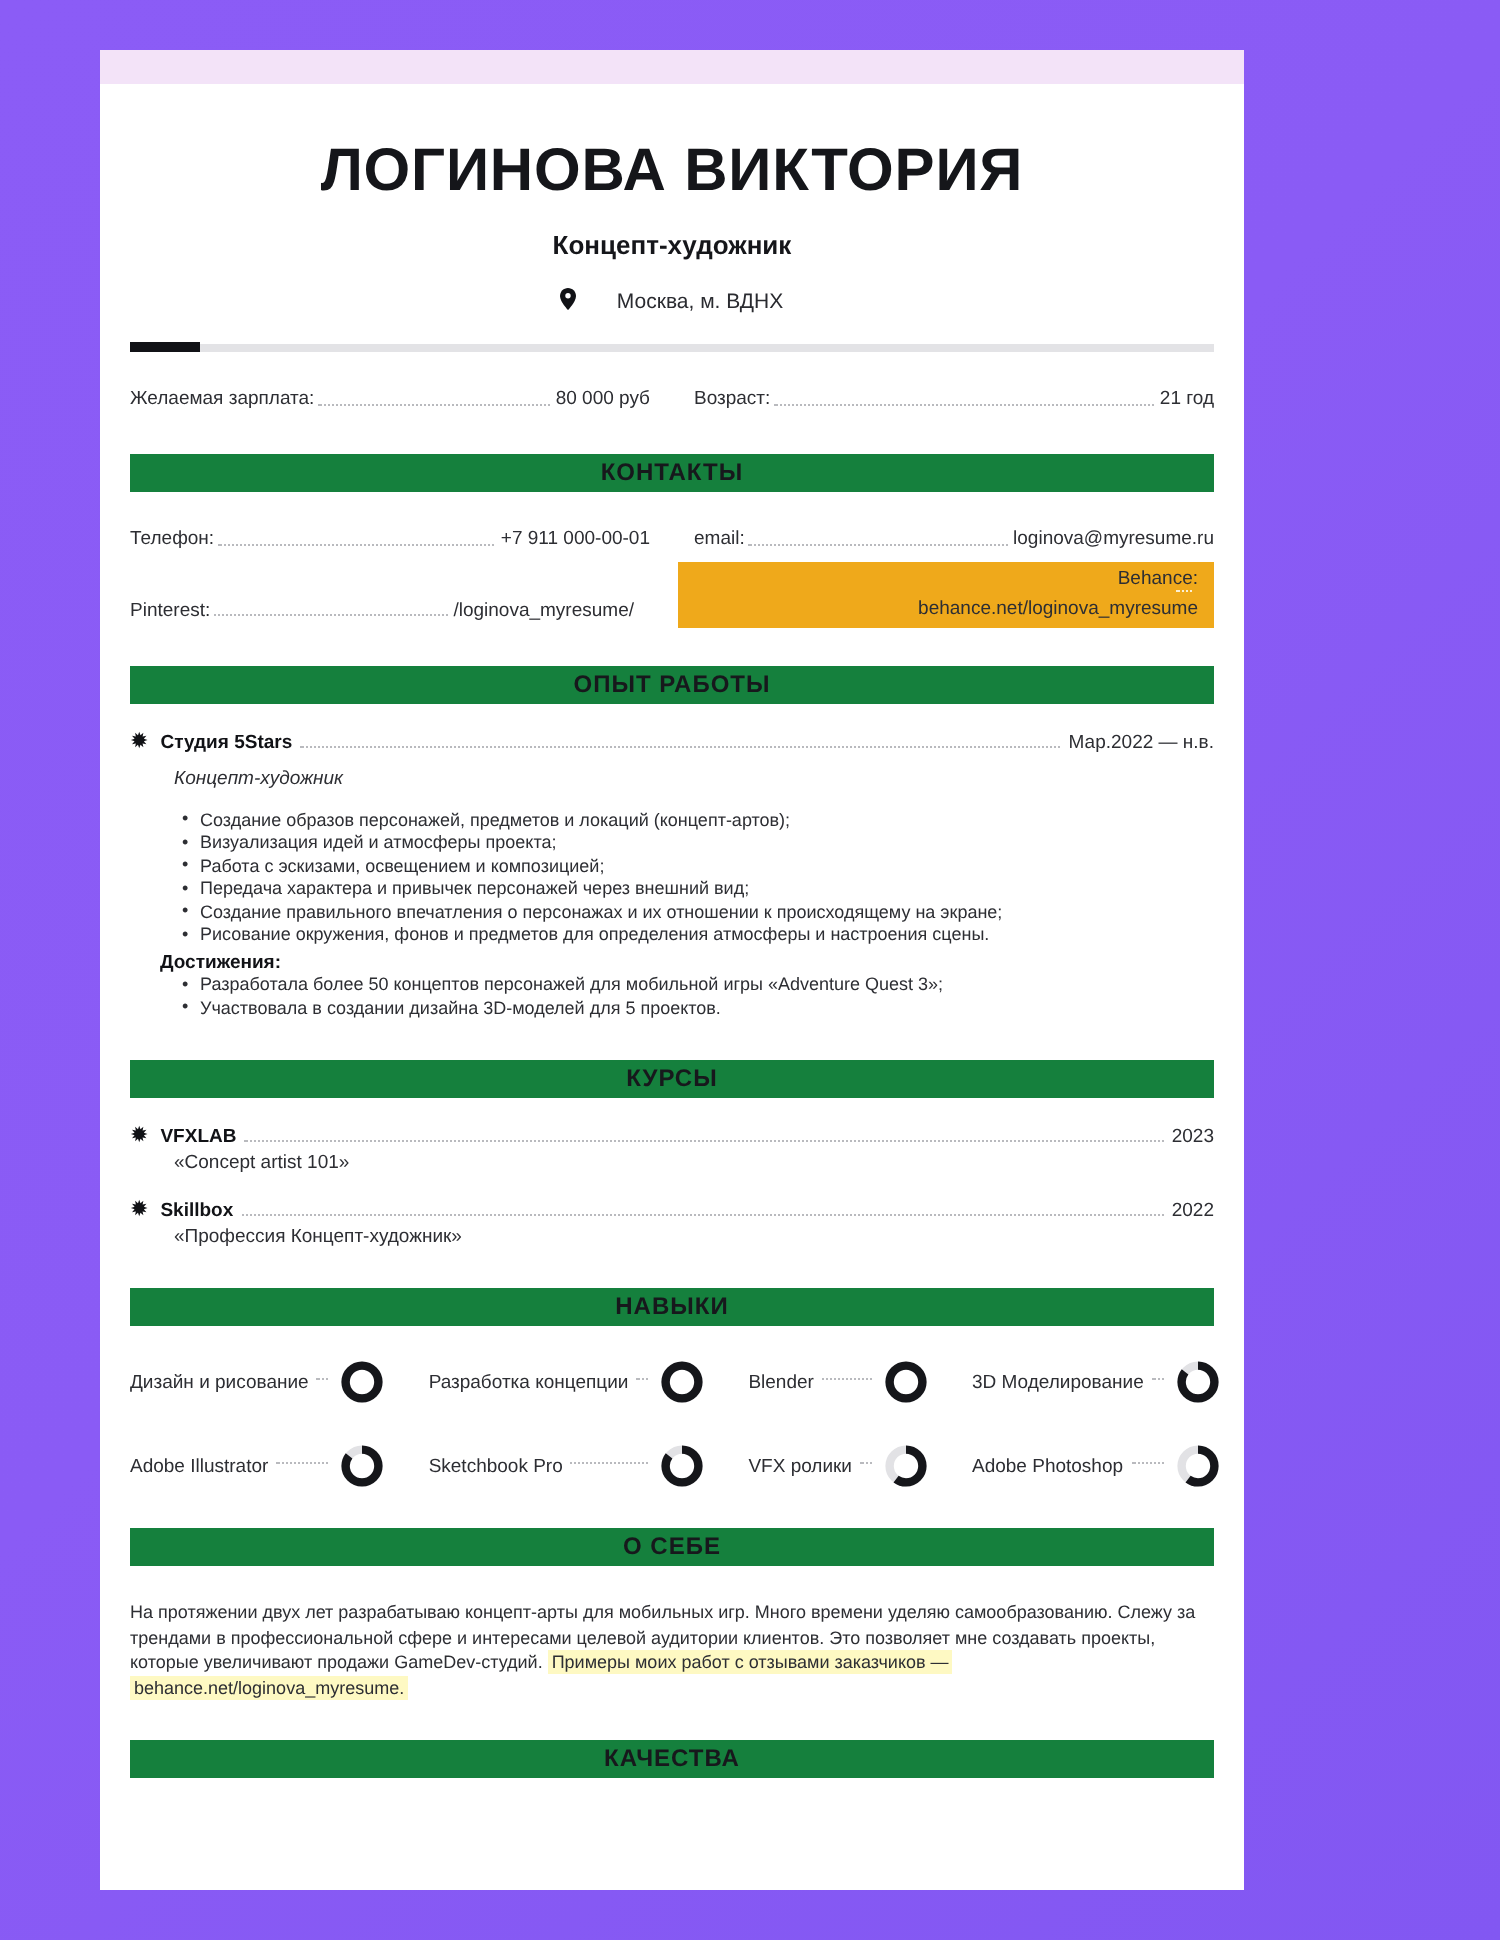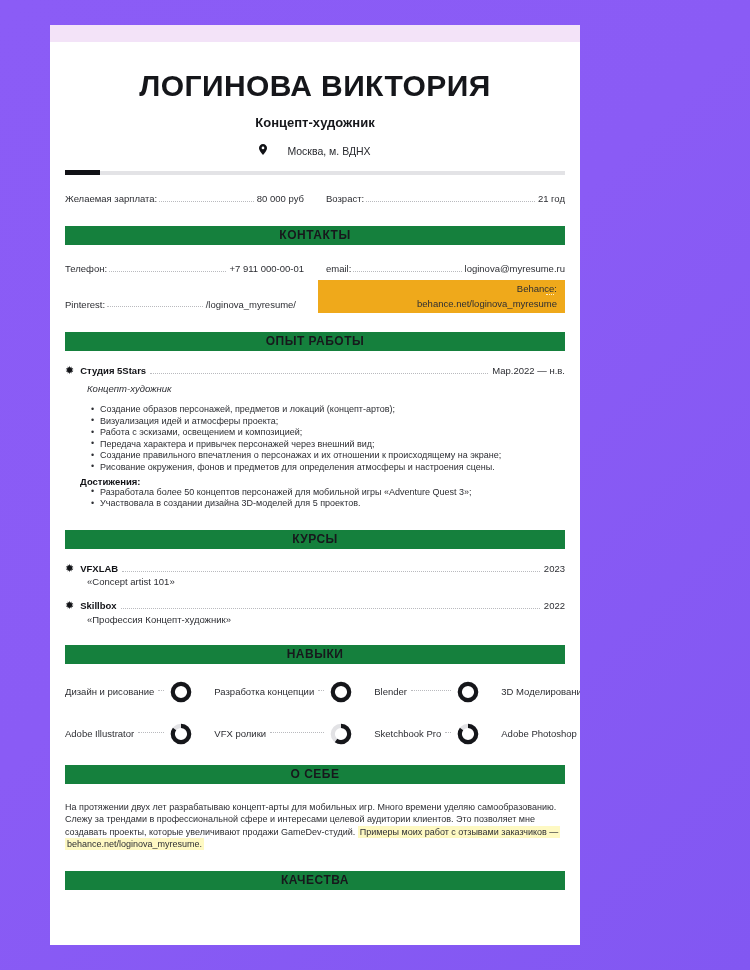--- a/index.html
+++ b/index.html
@@ -10,21 +10,21 @@
   body {
     background: linear-gradient(135deg, #8B5CF6 0%, #8A5BF5 45%, #8257F2 100%);
     position: relative;
     overflow: hidden;
   }
 
   
   .sheet {
     position: absolute;
     left: 50px; top: 25px;
-    width: 530px; height: 920px;
+    width: 572px; height: 920px;
     background: #ffffff;
     overflow: hidden;
   }
   .sheet-topstrip {
     height: 17px;
     background: #F3E3F8;
   }
   .sheet-inner {
     padding: 0 15px;
   }
@@ -374,33 +374,33 @@
         </div>
         <div class="skill">
           <span class="sl">Adobe Illustrator</span>
           <span class="dots"></span>
           <svg class="gauge" width="22" height="22" viewBox="0 0 22 22">
             <circle cx="11" cy="11" r="8.2" fill="none" stroke="#E2E2E5" stroke-width="4.2"></circle>
             <circle cx="11" cy="11" r="8.2" fill="none" stroke="#15161A" stroke-width="4.2" stroke-dasharray="43.79380159104171 51.5221195188726" transform="rotate(-90 11 11)"></circle>
           </svg>
         </div>
         <div class="skill">
+          <span class="sl">Sketchbook Pro</span>
+          <span class="dots"></span>
+          <svg class="gauge" width="22" height="22" viewBox="0 0 22 22">
+            <circle cx="11" cy="11" r="8.2" fill="none" stroke="#E2E2E5" stroke-width="4.2"></circle>
+            <circle cx="11" cy="11" r="8.2" fill="none" stroke="#15161A" stroke-width="4.2" stroke-dasharray="43.79380159104171 51.5221195188726" transform="rotate(-90 11 11)"></circle>
+          </svg>
+        </div>
+        <div class="skill">
           <span class="sl">VFX ролики</span>
           <span class="dots"></span>
           <svg class="gauge" width="22" height="22" viewBox="0 0 22 22">
             <circle cx="11" cy="11" r="8.2" fill="none" stroke="#E2E2E5" stroke-width="4.2"></circle>
             <circle cx="11" cy="11" r="8.2" fill="none" stroke="#15161A" stroke-width="4.2" stroke-dasharray="30.91327171132356 51.5221195188726" transform="rotate(-90 11 11)"></circle>
-          </svg>
-        </div>
-        <div class="skill">
-          <span class="sl">Sketchbook Pro</span>
-          <span class="dots"></span>
-          <svg class="gauge" width="22" height="22" viewBox="0 0 22 22">
-            <circle cx="11" cy="11" r="8.2" fill="none" stroke="#E2E2E5" stroke-width="4.2"></circle>
-            <circle cx="11" cy="11" r="8.2" fill="none" stroke="#15161A" stroke-width="4.2" stroke-dasharray="43.79380159104171 51.5221195188726" transform="rotate(-90 11 11)"></circle>
           </svg>
         </div>
         <div class="skill">
           <span class="sl">Adobe Photoshop</span>
           <span class="dots"></span>
           <svg class="gauge" width="22" height="22" viewBox="0 0 22 22">
             <circle cx="11" cy="11" r="8.2" fill="none" stroke="#E2E2E5" stroke-width="4.2"></circle>
             <circle cx="11" cy="11" r="8.2" fill="none" stroke="#15161A" stroke-width="4.2" stroke-dasharray="30.91327171132356 51.5221195188726" transform="rotate(-90 11 11)"></circle>
           </svg>
         </div>

